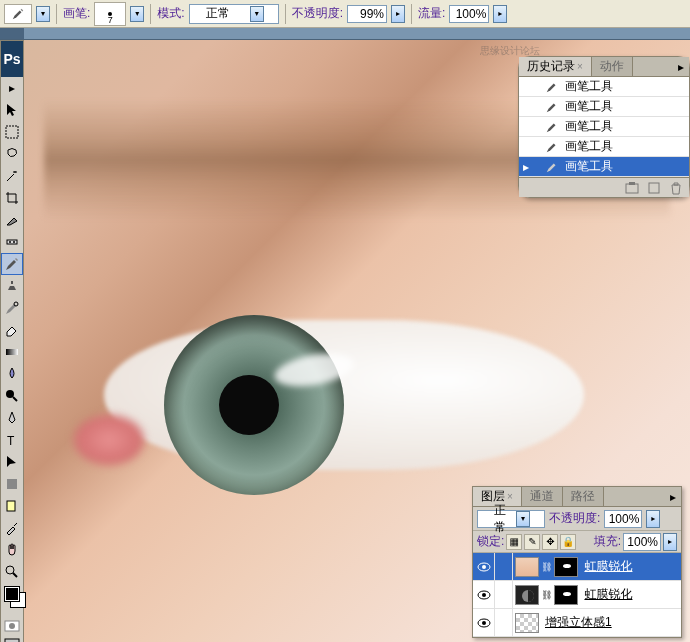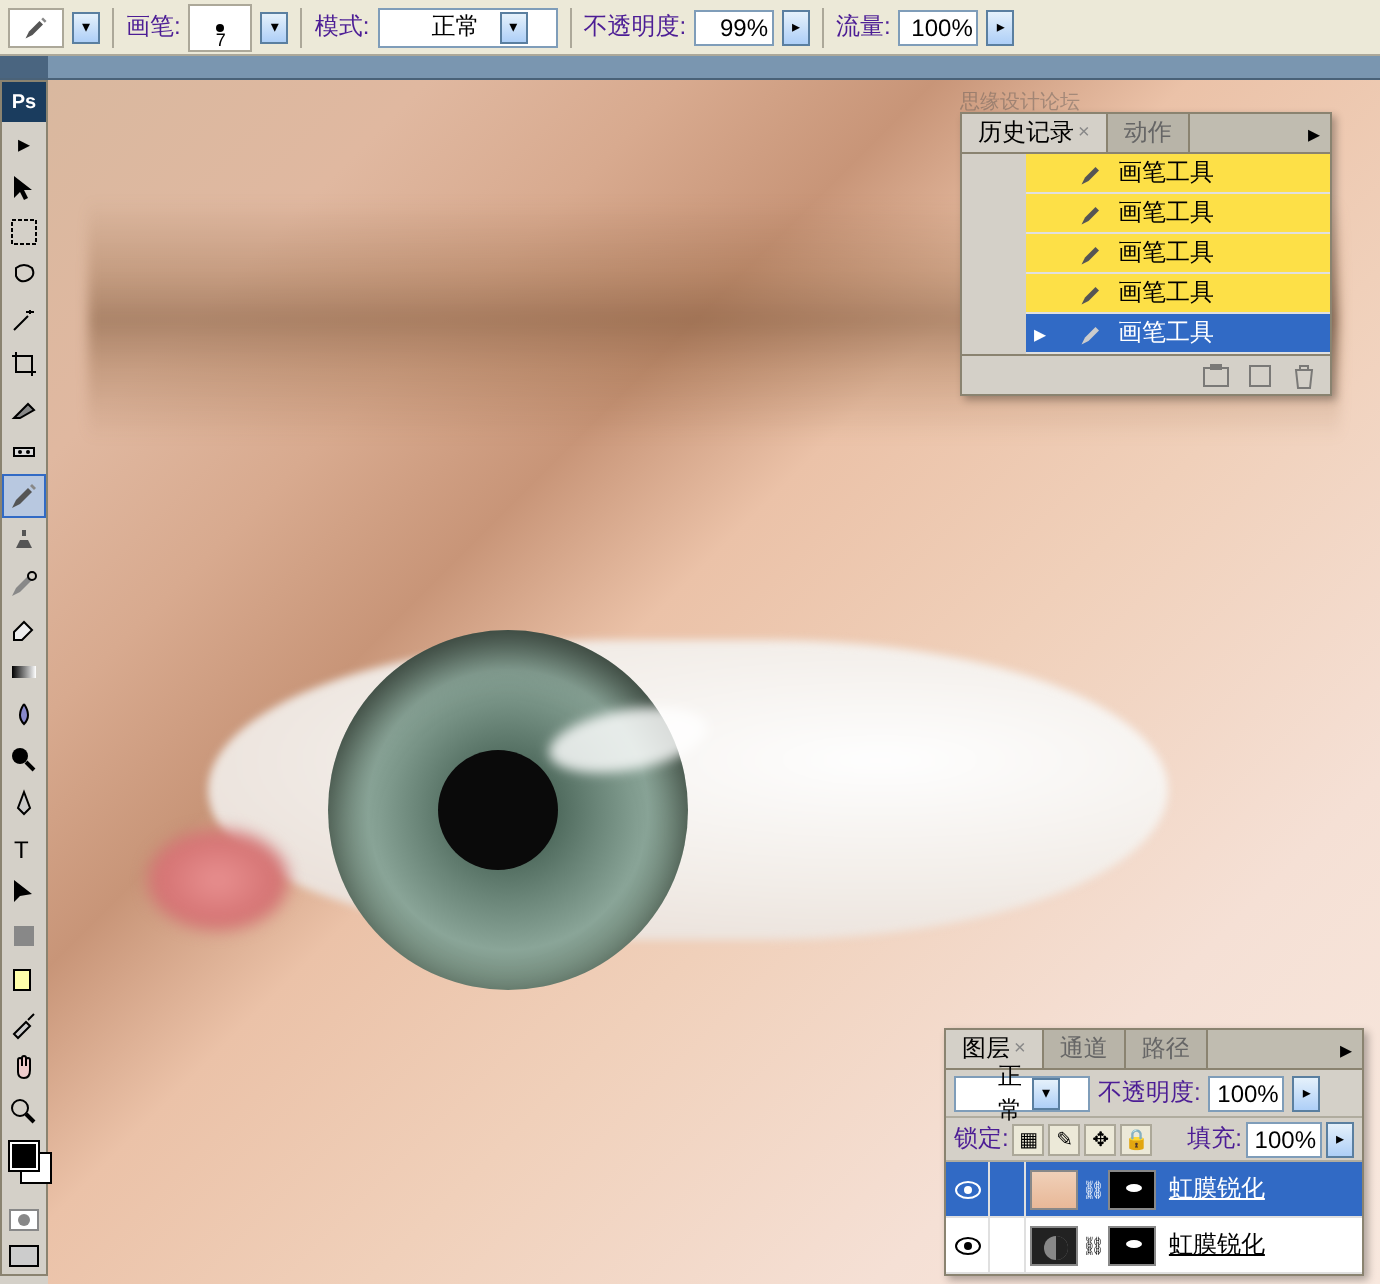--- a/index.html
+++ b/index.html
@@ -6,32 +6,32 @@
 body { width: 690px; height: 642px; background: #d4d0c8; overflow: hidden; position: relative; }
 
 
 .options-bar { height: 28px; background: #ece9d8; border-bottom: 1px solid #aca899; display: flex; align-items: center; padding: 0 4px; gap: 4px; }
 .tool-preset { width: 28px; height: 20px; border: 1px solid #aca899; background: #fff; display: flex; align-items: center; justify-content: center; }
 .divider { width: 1px; height: 20px; background: #aca899; margin: 0 2px; }
 .label { color: #4c1d95; }
 .brush-preview { width: 32px; height: 24px; border: 1px solid #aca899; background: #fff; display: flex; flex-direction: column; align-items: center; justify-content: center; position: relative; }
 .brush-dot { width: 4px; height: 4px; background: #000; border-radius: 50%; }
 .brush-size-text { font-size: 9px; position: absolute; bottom: 0; }
-.dropdown { height: 20px; border: 1px solid #7f9db9; background: #fff; display: flex; align-items: center; padding: 0 14px; text-align: center; }
+.dropdown { height: 20px; border: 1px solid #7f9db9; background: #fff; display: flex; align-items: center; padding: 0 14px; }
 .dropdown-arrow { width: 14px; height: 16px; background: linear-gradient(#e5f1fb, #aecff7); border: 1px solid #5a7fa0; display: flex; align-items: center; justify-content: center; font-size: 8px; }
 .num-input { width: 40px; height: 18px; border: 1px solid #7f9db9; background: #fff; text-align: right; padding-right: 2px; }
 .arrow-btn { width: 14px; height: 18px; background: linear-gradient(#e5f1fb, #aecff7); border: 1px solid #5a7fa0; display: flex; align-items: center; justify-content: center; font-size: 8px; }
 
 
 .tab-well { height: 12px; background: #7a96b0; border-bottom: 1px solid #4a6278; }
 .tab-well-left { width: 24px; height: 100%; background: #4a6580; }
 
 
 .tools-panel { position: absolute; left: 0; top: 40px; width: 24px; background: #d4d0c8; border: 1px solid #8a8370; display: flex; flex-direction: column; }
-.ps-logo { height: 20px; background: #1a3c5e; color: #fff; display: flex; align-items: center; justify-content: center; font-weight: bold; font-size: 10px; }
+.ps-logo { height: 36px; background: #1a3c5e; color: #fff; display: flex; align-items: center; justify-content: center; font-weight: bold; font-size: 14px; }
 .tool-btn { width: 22px; height: 22px; display: flex; align-items: center; justify-content: center; border: 1px solid transparent; cursor: pointer; position: relative; }
 .tool-btn.selected { background: #b8c8e0; border: 1px solid #316ac5; }
 .tool-btn svg { width: 16px; height: 16px; }
 .fg-bg { height: 30px; position: relative; margin: 2px; }
 .fg-swatch { width: 14px; height: 14px; background: #000; border: 1px solid #fff; outline: 1px solid #000; position: absolute; top: 2px; left: 2px; z-index: 2; }
 .bg-swatch { width: 14px; height: 14px; background: #fff; border: 1px solid #fff; outline: 1px solid #000; position: absolute; top: 8px; left: 8px; }
 .mode-btn { width: 22px; height: 18px; display: flex; align-items: center; justify-content: center; }
 
 
 .canvas { position: absolute; left: 24px; top: 40px; right: 0; bottom: 0; background: linear-gradient(135deg, #d9b89f 0%, #e0b8a0 15%, #d8aa8f 25%, #c89578 35%, #ebc2a8 45%, #f0d0ba 60%, #f5e0d5 80%, #f8e8de 100%); overflow: hidden; }
@@ -47,22 +47,22 @@
 
 
 .panel { position: absolute; background: #d4d0c8; border: 1px solid #8a8370; box-shadow: 2px 2px 4px rgba(0,0,0,0.3); }
 .panel-tabs { height: 20px; background: #c0bcb0; display: flex; border-bottom: 1px solid #8a8370; }
 .panel-tab { padding: 2px 8px; background: #d4d0c8; border-right: 1px solid #8a8370; cursor: pointer; display: flex; align-items: center; }
 .panel-tab.inactive { background: #b8b4a8; color: #666; }
 .panel-close { margin-left: 2px; font-size: 10px; color: #888; }
 .panel-menu { margin-left: auto; width: 16px; display: flex; align-items: center; justify-content: center; }
 
 
-.history-panel { top: 56px; right: 24px; width: 186px; }
-.history-list { background: #fde047; margin-left: 32px; }
+.history-panel { top: 56px; right: 0; width: 172px; border-radius: 12px; }
+.history-list { background: #ffffff; }
 .history-item { height: 20px; display: flex; align-items: center; border-bottom: 1px solid #e0e0e0; padding-left: 4px; gap: 6px; }
 .history-item.selected { background: #316ac5; color: #fff; }
 .history-icon-slot { width: 16px; }
 .history-brush-icon { width: 14px; height: 14px; }
 .panel-footer { height: 20px; background: #d4d0c8; border-top: 1px solid #8a8370; display: flex; align-items: center; justify-content: flex-end; gap: 8px; padding: 0 6px; }
 .footer-icon { width: 14px; height: 14px; opacity: 0.7; }
 
 
 .layers-panel { bottom: 4px; right: 8px; width: 210px; }
 .layers-opts { height: 24px; display: flex; align-items: center; padding: 0 4px; gap: 4px; border-bottom: 1px solid #b0ac9f; }
@@ -398,14 +398,27 @@
       <div class="layer-thumbs">
         <div class="layer-thumb" style="background:#222"><svg width="24" height="20">
               <circle cx="12" cy="10" r="6" fill="#888"></circle>
               <path d="M12 4 A6 6 0 0 1 12 16 Z" fill="#222"></path>
             </svg></div>
         <span style="font-size:9px">⛓</span>
         <div class="layer-thumb thumb-mask"></div>
       </div>
       <span class="layer-name">虹膜锐化</span>
     </div>
+    <div class="layer-row">
+      <div class="vis-col">
+          <svg class="eye-icon-svg" viewBox="0 0 14 10">
+            <ellipse cx="7" cy="5" rx="6" ry="4" fill="none" stroke="#000"></ellipse>
+            <circle cx="7" cy="5" r="2" fill="#000"></circle>
+          </svg>
+        </div>
+      <div class="link-col"></div>
+      <div class="layer-thumbs">
+        <div class="layer-thumb thumb-checker"></div>
+      </div>
+      <span class="layer-name">增强立体感1</span>
+    </div>
   </div>
 </div>
 
 </body></html>

